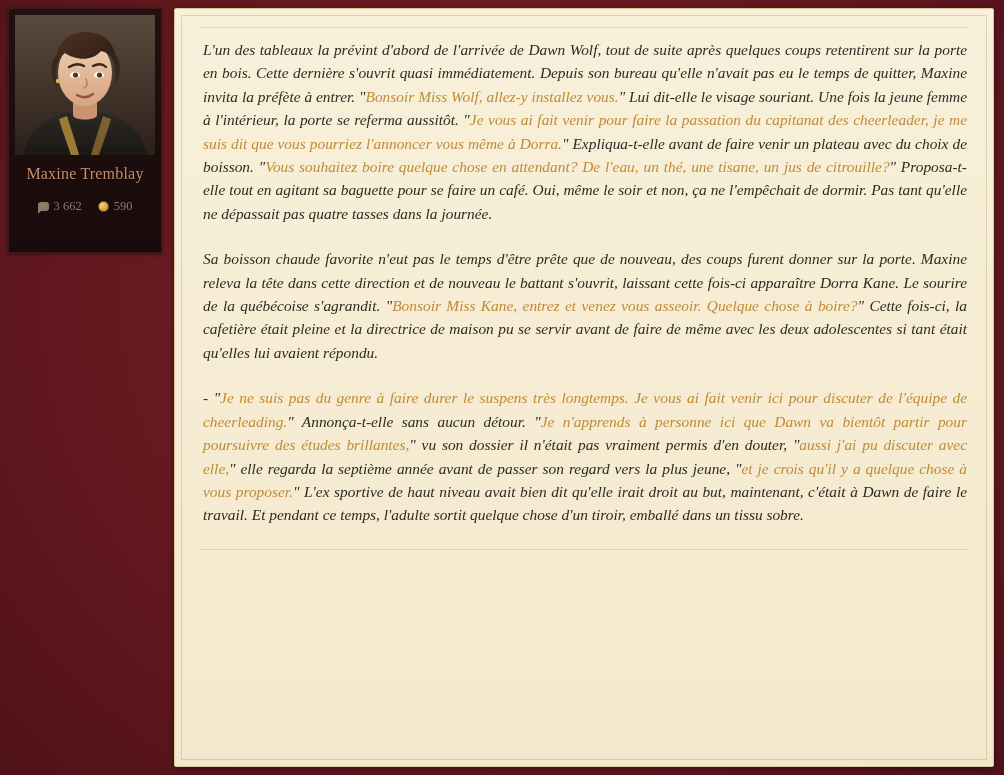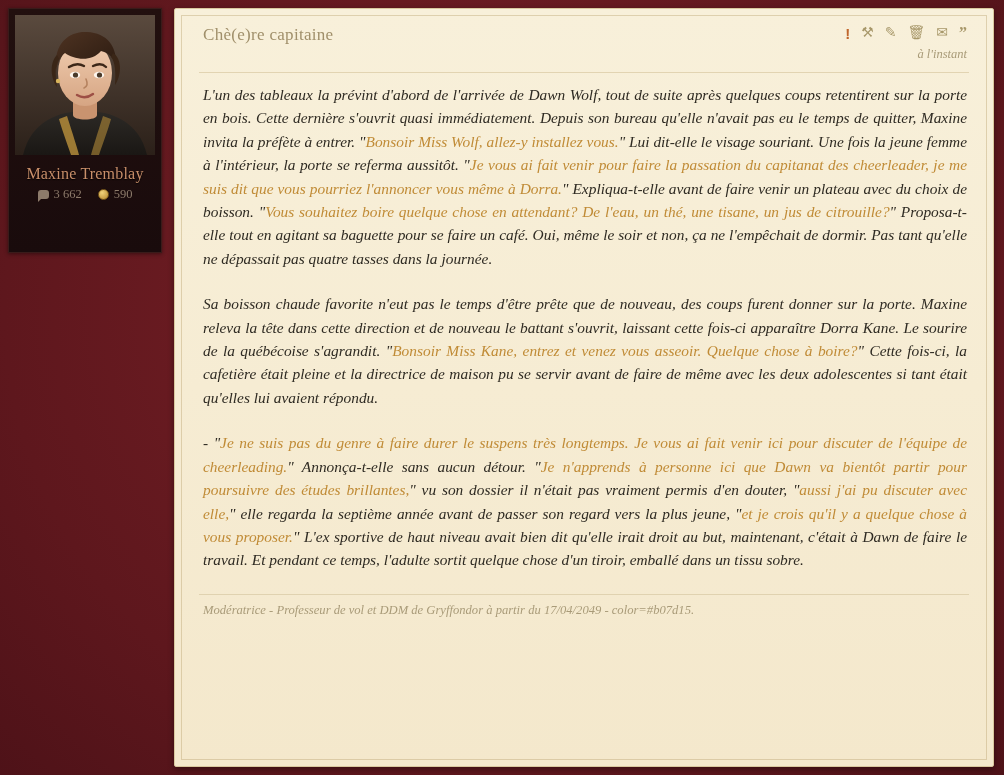--- a/index.html
+++ b/index.html
@@ -53,21 +53,21 @@
     text-shadow: 0 1px 1px #000;
   }
   .profile-rank {
     color: #9a6b52;
     font-size: 12.5px;
     line-height: 1.35;
     margin-top: 6px;
     padding: 0 8px;
   }
   .profile-stats {
-    margin-top: 4px;
+    margin-top: 16px;
     display: flex;
     justify-content: center;
     gap: 16px;
     color: #8d7b6b;
     font-size: 12.5px;
     align-items: center;
   }
   .stat { display: flex; align-items: center; gap: 5px; }
   .bubble-icon {
     display: inline-block;
@@ -238,38 +238,23 @@
         <span>3 662</span>
       </span>
       <span class="stat">
         <span class="coin-icon"></span>
         <span>590</span>
       </span>
     </div>
   </div>
 
   <div class="post">
-    <div class="post-head">
-      <div class="post-title">Chè(e)re capitaine</div>
-      <div class="head-right">
-        <div class="icon-row">
-          <span class="ic-warn">!</span>
-          <span class="ic-wrench">⚒</span>
-          <span class="ic-pencil">✎</span>
-          <span class="ic-trash">🗑</span>
-          <span class="ic-mail">✉</span>
-          <span class="ic-quote">”</span>
-        </div>
-        <div class="timestamp">à l'instant</div>
-      </div>
-    </div>
     <div class="sep-top"></div>
 
     <div class="body" id="post-body">
         <p><span>L'un des tableaux la prévint d'abord de l'arrivée de Dawn Wolf, tout de suite après quelques coups retentirent sur la porte en bois. Cette dernière s'ouvrit quasi immédiatement. Depuis son bureau qu'elle n'avait pas eu le temps de quitter, Maxine invita la préfète à entrer. "</span><span class="sp">Bonsoir Miss Wolf, allez-y installez vous.</span><span>" Lui dit-elle le visage souriant. Une fois la jeune femme à l'intérieur, la porte se referma aussitôt. "</span><span class="sp">Je vous ai fait venir pour faire la passation du capitanat des cheerleader, je me suis dit que vous pourriez l'annoncer vous même à Dorra.</span><span>" Expliqua-t-elle avant de faire venir un plateau avec du choix de boisson. "</span><span class="sp">Vous souhaitez boire quelque chose en attendant? De l'eau, un thé, une tisane, un jus de citrouille?</span><span>" Proposa-t-elle tout en agitant sa baguette pour se faire un café. Oui, même le soir et non, ça ne l'empêchait de dormir. Pas tant qu'elle ne dépassait pas quatre tasses dans la journée.</span></p>
         <p><span>Sa boisson chaude favorite n'eut pas le temps d'être prête que de nouveau, des coups furent donner sur la porte. Maxine releva la tête dans cette direction et de nouveau le battant s'ouvrit, laissant cette fois-ci apparaître Dorra Kane. Le sourire de la québécoise s'agrandit. "</span><span class="sp">Bonsoir Miss Kane, entrez et venez vous asseoir. Quelque chose à boire?</span><span>" Cette fois-ci, la cafetière était pleine et la directrice de maison pu se servir avant de faire de même avec les deux adolescentes si tant était qu'elles lui avaient répondu.</span></p>
         <p><span>- "</span><span class="sp">Je ne suis pas du genre à faire durer le suspens très longtemps. Je vous ai fait venir ici pour discuter de l'équipe de cheerleading.</span><span>" Annonça-t-elle sans aucun détour. "</span><span class="sp">Je n'apprends à personne ici que Dawn va bientôt partir pour poursuivre des études brillantes,</span><span>" vu son dossier il n'était pas vraiment permis d'en douter, "</span><span class="sp">aussi j'ai pu discuter avec elle,</span><span>" elle regarda la septième année avant de passer son regard vers la plus jeune, "</span><span class="sp">et je crois qu'il y a quelque chose à vous proposer.</span><span>" L'ex sportive de haut niveau avait bien dit qu'elle irait droit au but, maintenant, c'était à Dawn de faire le travail. Et pendant ce temps, l'adulte sortit quelque chose d'un tiroir, emballé dans un tissu sobre.</span></p>
       </div>
 
     <div class="footer-sep"></div>
-    <div class="signature">Modératrice - Professeur de vol et DDM de Gryffondor à partir du 17/04/2049 - color=#b07d15.</div>
   </div>
 </div>
 
 </body></html>

